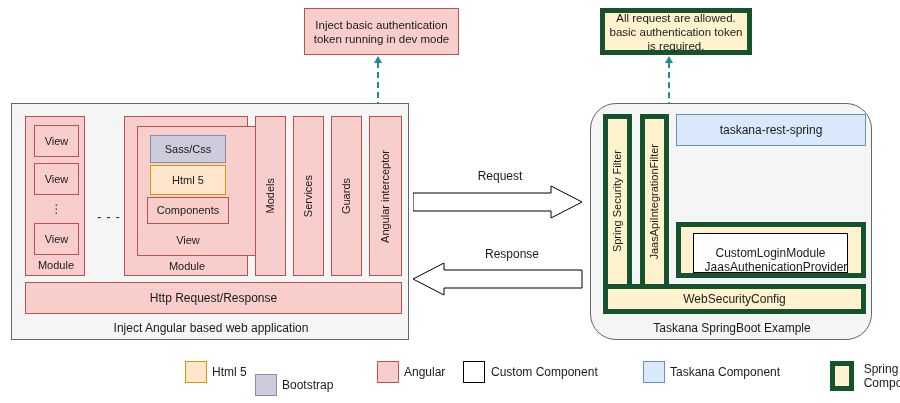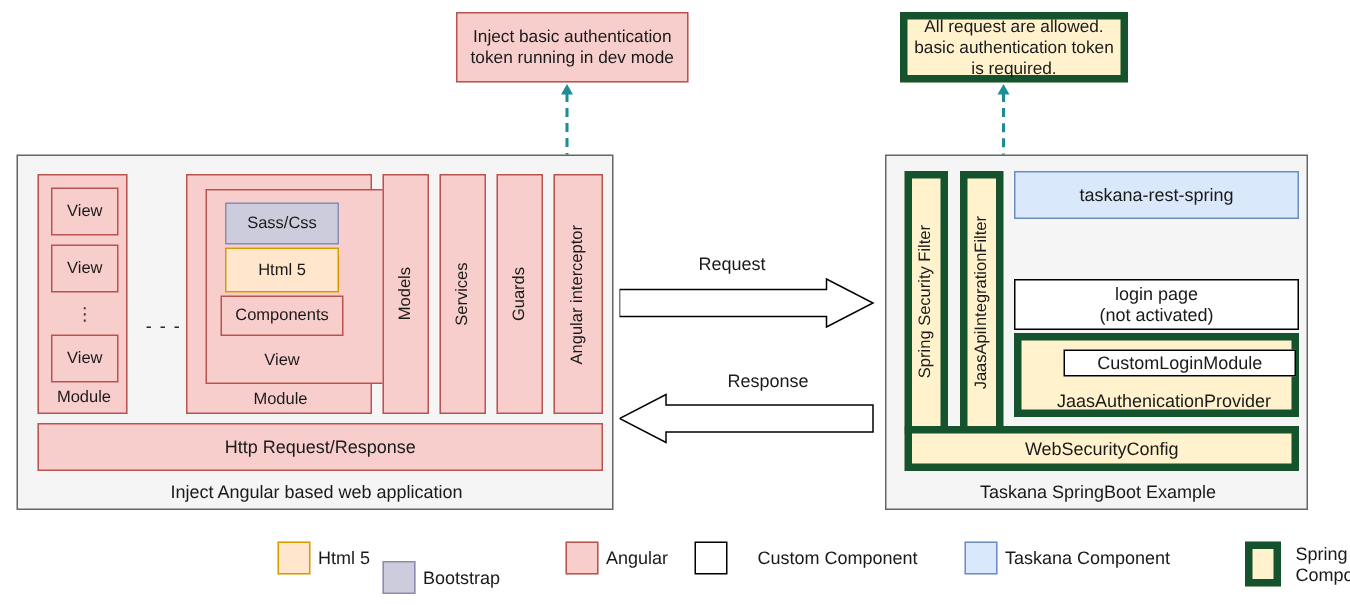--- a/index.html
+++ b/index.html
@@ -121,58 +121,54 @@
 
   <div class="abs c-angular ctr t12" style="left:13px;top:178px;width:377px;height:32px;">
     <span>Http Request/Response</span>
   </div>
 
   <div class="abs ctr t12" style="left:0px;top:214px;width:398px;height:20px;">
     <span>Inject Angular based web application</span>
   </div>
 </div>
 
-<div class="abs ctr t12" style="left:428px;top:168px;width:120px;height:16px;">
+<div class="abs ctr t12" style="left:440px;top:168px;width:120px;height:16px;">
   <span>Request</span>
 </div>
 <div class="arrowbox" style="left:413px;top:185px;">
   <svg width="170" height="34" viewBox="0 0 170 34">
     <polygon points="0,8 138,8 138,1 169,17 138,33 138,26 0,26" fill="#ffffff" stroke="#000000" stroke-width="1"></polygon>
   </svg>
 </div>
 
 <div class="abs ctr t12" style="left:452px;top:246px;width:120px;height:16px;">
   <span>Response</span>
 </div>
 <div class="arrowbox" style="left:413px;top:262px;">
   <svg width="170" height="34" viewBox="0 0 170 34">
     <polygon points="169,8 31,8 31,1 0,17 31,33 31,26 169,26" fill="#ffffff" stroke="#000000" stroke-width="1"></polygon>
   </svg>
 </div>
 
-<div class="abs panel" style="left:590px;top:103px;width:282px;height:237px;">
+<div class="abs panel" style="left:590px;top:103px;width:282px;height:237px;border-radius:26px;">
 
   <div class="abs c-spring ctr" style="left:12px;top:10px;width:29px;height:175px;">
     <span class="vtext t11">Spring Security Filter</span>
   </div>
   <div class="abs c-spring ctr" style="left:49px;top:10px;width:29px;height:175px;">
     <span class="vtext t11">JaasApiIntegrationFilter</span>
   </div>
 
   <div class="abs c-taskana ctr t12" style="left:85px;top:10px;width:190px;height:32px;">
     <span>taskana-rest-spring</span>
   </div>
 
-  <div class="abs c-custom ctr t12" style="left:85px;top:82px;width:190px;height:34px;flex-direction:column;">
-    <span>login page</span>
-    <span>(not activated)</span>
-  </div>
 
   <div class="abs c-spring" style="left:85px;top:118px;width:190px;height:56px;">
-    <div class="abs c-custom ctr t12" style="left:28px;top:6px;width:155px;height:18px;text-align:center;">
+    <div class="abs c-custom ctr t12" style="left:12px;top:6px;width:155px;height:40px;text-align:center;">
       <span>CustomLoginModule</span>
     </div>
     <div class="abs ctr t12" style="left:0px;top:31px;width:190px;height:18px;">
       <span>JaasAuthenicationProvider</span>
     </div>
   </div>
 
   <div class="abs c-spring ctr t12" style="left:12px;top:180px;width:263px;height:30px;">
     <span>WebSecurityConfig</span>
   </div>
@@ -192,21 +188,21 @@
   <div class="abs legend-item" style="left:70px;top:13px;">
     <span class="legend-sw c-bootstrap"></span>
     <span class="t12">Bootstrap</span>
   </div>
 
   <div class="abs legend-item" style="left:158px;top:0px;margin-left:34px;">
     <span class="legend-sw c-angular"></span>
     <span class="t12">Angular</span>
   </div>
 
-  <div class="abs legend-item" style="left:278px;top:0px;gap:20px;">
+  <div class="abs legend-item" style="left:278px;top:0px;gap:6px;">
     <span class="legend-sw c-custom"></span>
     <span class="t12">Custom Component</span>
   </div>
 
   <div class="abs legend-item" style="left:458px;top:0px;">
     <span class="legend-sw c-taskana"></span>
     <span class="t12">Taskana Component</span>
   </div>
 
   <div class="abs legend-item" style="left:645px;top:0px;gap:10px;">

